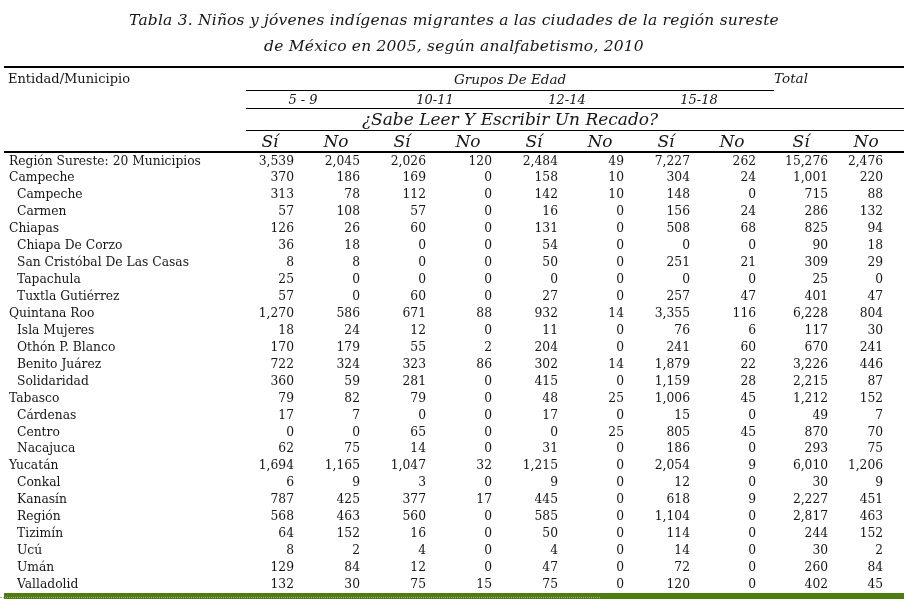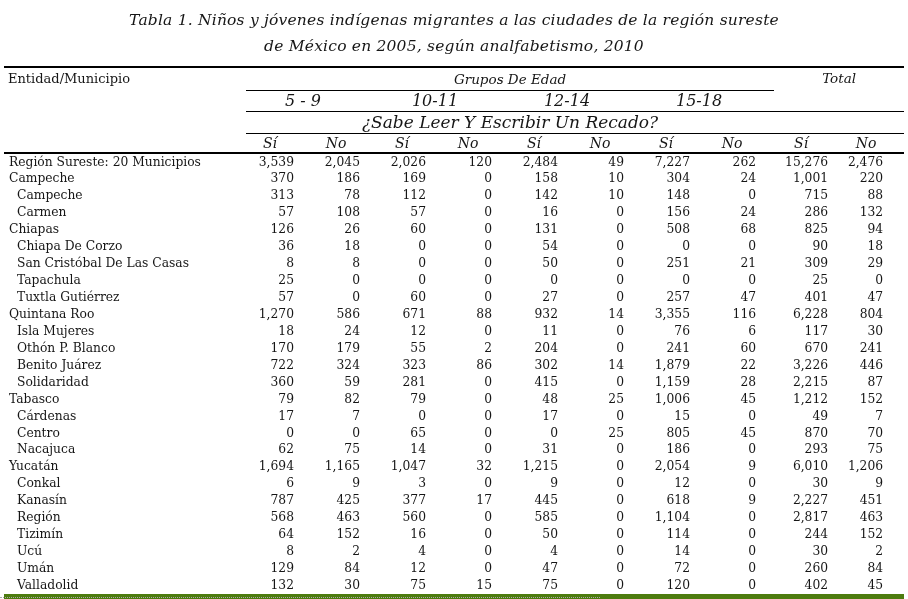--- a/index.html
+++ b/index.html
@@ -47,52 +47,52 @@
     font-style: italic;
     font-size: 13.5px;
     text-align: center;
     border-bottom: 1px solid #000;
     padding: 2px 0 1px 0;
     margin-top: 40px;
   }
   th.total-h {
     font-style: italic;
     font-size: 13.5px;
-    text-align: center;
+    text-align: left;
     vertical-align: top;
     padding-top: 2px;
   }
   tr.hrow-b th.age, tr.hrow-b th.age-empty {
     border-bottom: 1px solid #000;
     height: 16px;
   }
   tr.hrow-b th.age {
     font-style: italic;
-    font-size: 16px;
+    font-size: 13px;
     text-align: center;
     padding-right: 18px;
     vertical-align: bottom;
     padding-bottom: 1px;
     margin-top: 8px;
   }
   tr.hrow-c th.question, tr.hrow-c th.q-empty {
     border-bottom: 1px solid #000;
     height: 16px;
   }
   tr.hrow-c th.question {
     font-style: italic;
     font-size: 17px;
     text-align: center;
     vertical-align: bottom;
     padding-bottom: 1px;
   }
   tr.hrow-d th {
     border-bottom: 2px solid #000;
     font-style: italic;
-    font-size: 14px;
+    font-size: 17px;
     text-align: center;
     height: 18px;
     vertical-align: middle;
     padding-right: 18px;
   }
   tr.hrow-d th.entity-cell { padding-right: 0; }
   
   tbody td {
     font-size: 12.3px;
     height: 16.93px;
@@ -115,21 +115,21 @@
     width: 600px;
     border-top: 1px dotted #aaaaaa;
   }
 </style>
 </head>
 <body>
 
 <div class="page">
 
   <div class="title-block">
-    <div>Tabla 1. Niños y jóvenes indígenas migrantes a las ciudades de la región sureste</div>
+    <div>Tabla 3. Niños y jóvenes indígenas migrantes a las ciudades de la región sureste</div>
     <div>de México en 2005, según analfabetismo, 2010</div>
   </div>
 
   <table class="data">
     <colgroup>
       <col style="width:242px">
       <col style="width:66px">
         <col style="width:66px">
       <col style="width:66px">
         <col style="width:66px">

